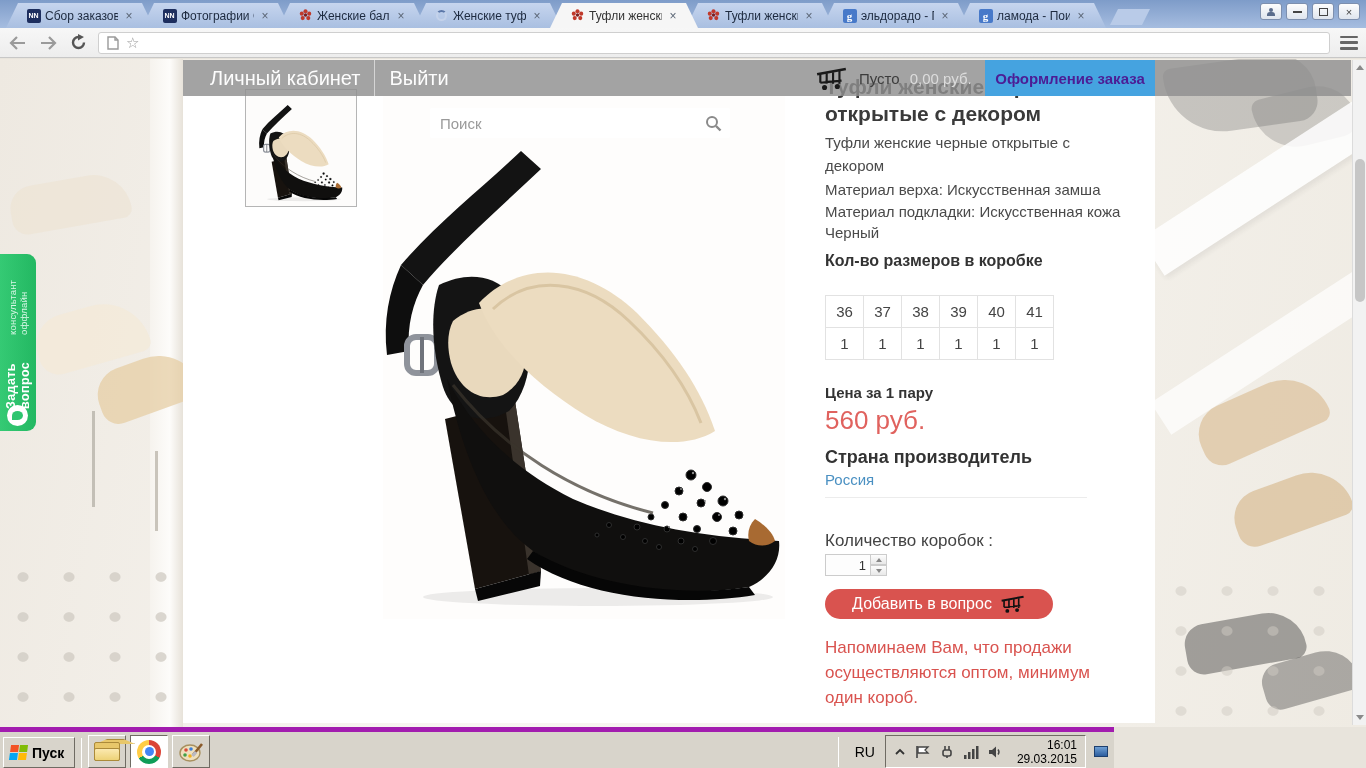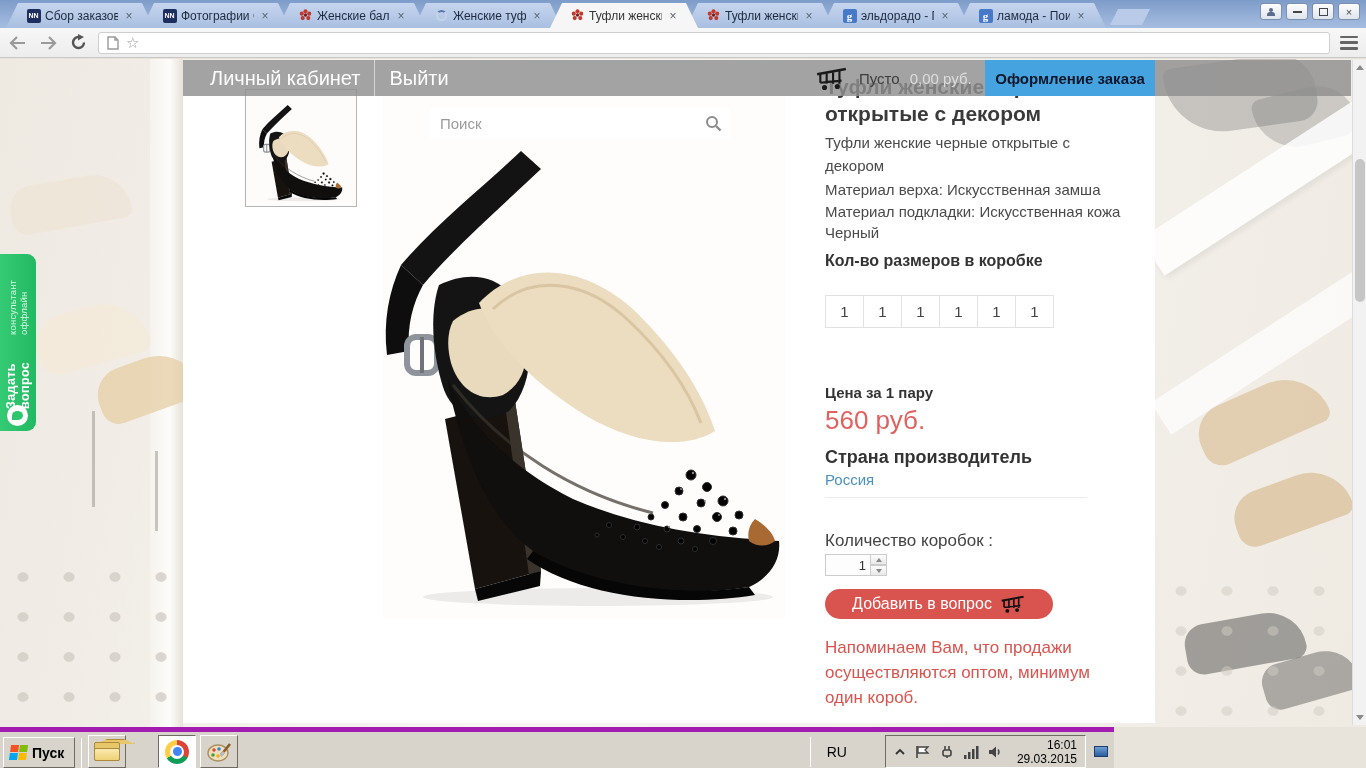--- a/index.html
+++ b/index.html
@@ -100,21 +100,21 @@
   .sb-sep { width:1px; height:36px; background:rgba(255,255,255,0.55); margin:0 14px; }
   .searchbox { position:absolute; left:247px; top:3px; width:300px; height:30px; background:#fff;
     border-radius:2px; display:flex; align-items:center;margin-top:45px; }
   .searchbox input { border:none; outline:none; flex:1; font-size:15px; padding:0 10px;
     color:#444; font-family:"Liberation Sans",sans-serif; background:transparent; }
   .searchbox input::placeholder { color:#9a9a9a; }
   .cartzone { position:absolute; left:632px; top:0; height:36px; display:flex; align-items:center; gap:10px; }
   .cart-status { font-size:15px; color:#3c3c3c; }
   .cart-total { font-size:15px; color:#dcdcdc; }
   .checkout { position:absolute; left:802px; top:0; width:170px; height:36px; background:#45a3e0;
-    color:#0f172a; font-size:15px; font-weight:bold; border:none; cursor:pointer;
+    color:#4c1d95; font-size:15px; font-weight:bold; border:none; cursor:pointer;
     display:flex; align-items:center; justify-content:center; font-family:"Liberation Sans",sans-serif; }
 
   
   .gbanner { position:absolute; left:0; top:195px; width:36px; height:177px; z-index:5;
     background:linear-gradient(90deg,#35ca74,#23b862); border-radius:0 9px 9px 0;
     display:flex; align-items:center; justify-content:center; cursor:pointer; }
   .gb-text { writing-mode:vertical-rl; transform:rotate(180deg); display:flex; gap:1px;
     align-items:center; height:150px; margin-bottom:18px; }
   .gb1 { font-size:12.5px; font-weight:bold; color:#fff; letter-spacing:.4px; }
   .gb2 { font-size:9.5px; color:#d8f7e6; letter-spacing:.2px; }
@@ -133,21 +133,21 @@
     border-bottom:5px solid #8a8a8a; }
   .sb-tri-dn { width:0; height:0; border-left:4px solid transparent; border-right:4px solid transparent;
     border-top:5px solid #8a8a8a; }
 
   
   .taskbar { position:absolute; left:0; top:727px; width:1114px; height:41px; background:#d8d4cb;
     border-top:5px solid #a21caf; display:flex; align-items:flex-end; padding:0 3px; }
   .raised { border-top:1px solid #fff; border-left:1px solid #fff;
     border-right:1px solid #6f6b63; border-bottom:1px solid #6f6b63; background:#d8d4cb; }
   .sunken { border-top:1px solid #6f6b63; border-left:1px solid #6f6b63;
-    border-right:1px solid #fff; border-bottom:1px solid #fff;margin-left:28px; }
+    border-right:1px solid #fff; border-bottom:1px solid #fff; }
   .startbtn { height:31px; padding:0 10px 0 6px; display:flex; align-items:center; gap:5px;
     font-size:14px; font-weight:bold; color:#000; cursor:pointer; }
   .winlogo { width:17px; height:15px; display:grid; grid-template-columns:8px 8px;
     grid-template-rows:7px 7px; gap:1px; transform:skewX(-8deg); }
   .winlogo i:nth-child(1){background:#f35325;} .winlogo i:nth-child(2){background:#81bc06;}
   .winlogo i:nth-child(3){background:#05a6f0;} .winlogo i:nth-child(4){background:#ffba08;}
   .tb-sep { width:1px; height:30px; background:#9a968d; border-right:1px solid #fff; margin:0 6px; }
   .qlbtn { width:38px; height:33px; display:flex; align-items:center; justify-content:center;
     margin-right:4px; cursor:pointer; }
   .qlbtn.active { background:#fff; }
@@ -398,20 +398,28 @@
       <h1 class="abs ptitle">Туфли женские черные открытые с декором</h1>
       <div class="abs pdesc">Туфли женские черные открытые с декором</div>
       <div class="abs pmat">
         <div>Материал верха: Искусственная замша</div>
         <div>Материал подкладки: Искусственная кожа</div>
         <div>Черный</div>
       </div>
       <div class="abs sizehead">Кол-во размеров в коробке</div>
       <table class="abs sizetable">
         <tbody>
+            <tr>
+          <td>36</td>
+          <td>37</td>
+          <td>38</td>
+          <td>39</td>
+          <td>40</td>
+          <td>41</td>
+        </tr>
         <tr>
           <td>1</td>
           <td>1</td>
           <td>1</td>
           <td>1</td>
           <td>1</td>
           <td>1</td>
         </tr>
       </tbody>
         </table>

